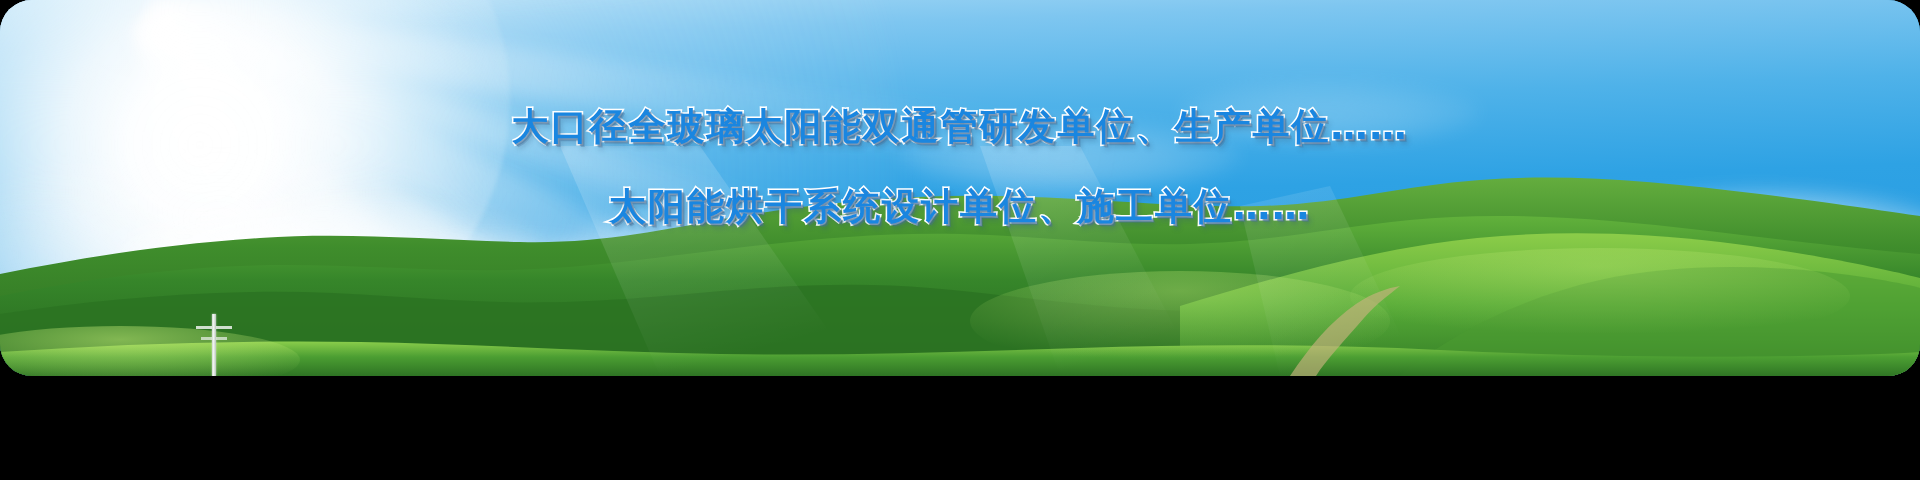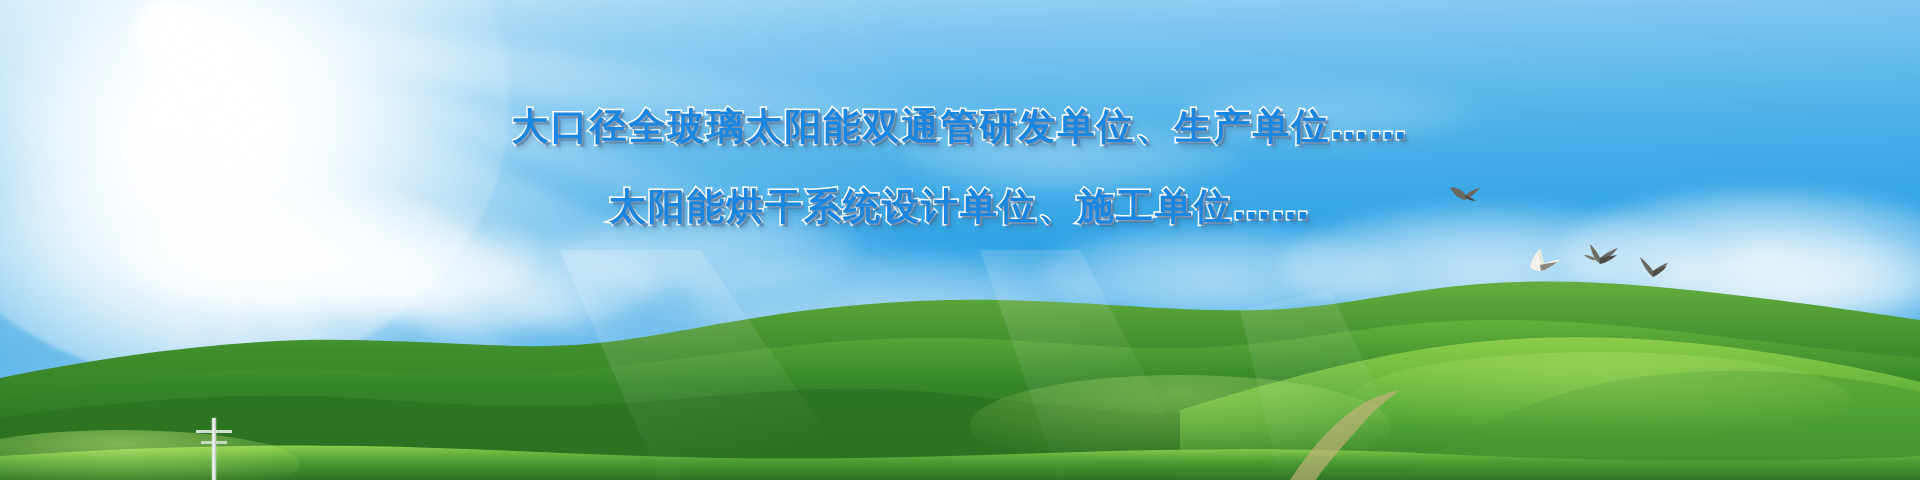--- a/index.html
+++ b/index.html
@@ -3,24 +3,25 @@
 <meta charset="utf-8">
 <style>
   html, body {
     margin: 0;
     padding: 0;
     background: #000;
   }
   #banner {
     position: relative;
     width: 1920px;
-    height: 480px;
+    height: 376px;
     overflow: hidden;
     font-family: "DejaVu Sans", "Liberation Sans", sans-serif;
     background: linear-gradient(170deg, #bfe2f7 0%, #8ecdf2 16%, #5bb8ec 38%, #3aa8e6 58%, #2a9ee3 74%, #59b9ee 90%, #8fd0f3 100%);
+    border-radius: 32px;
   }
 
   
   .sky {
     position: absolute;
     inset: 0;
     background:
       linear-gradient(178deg,
         #a7d9f5 0%,
         #7ec6f0 12%,

